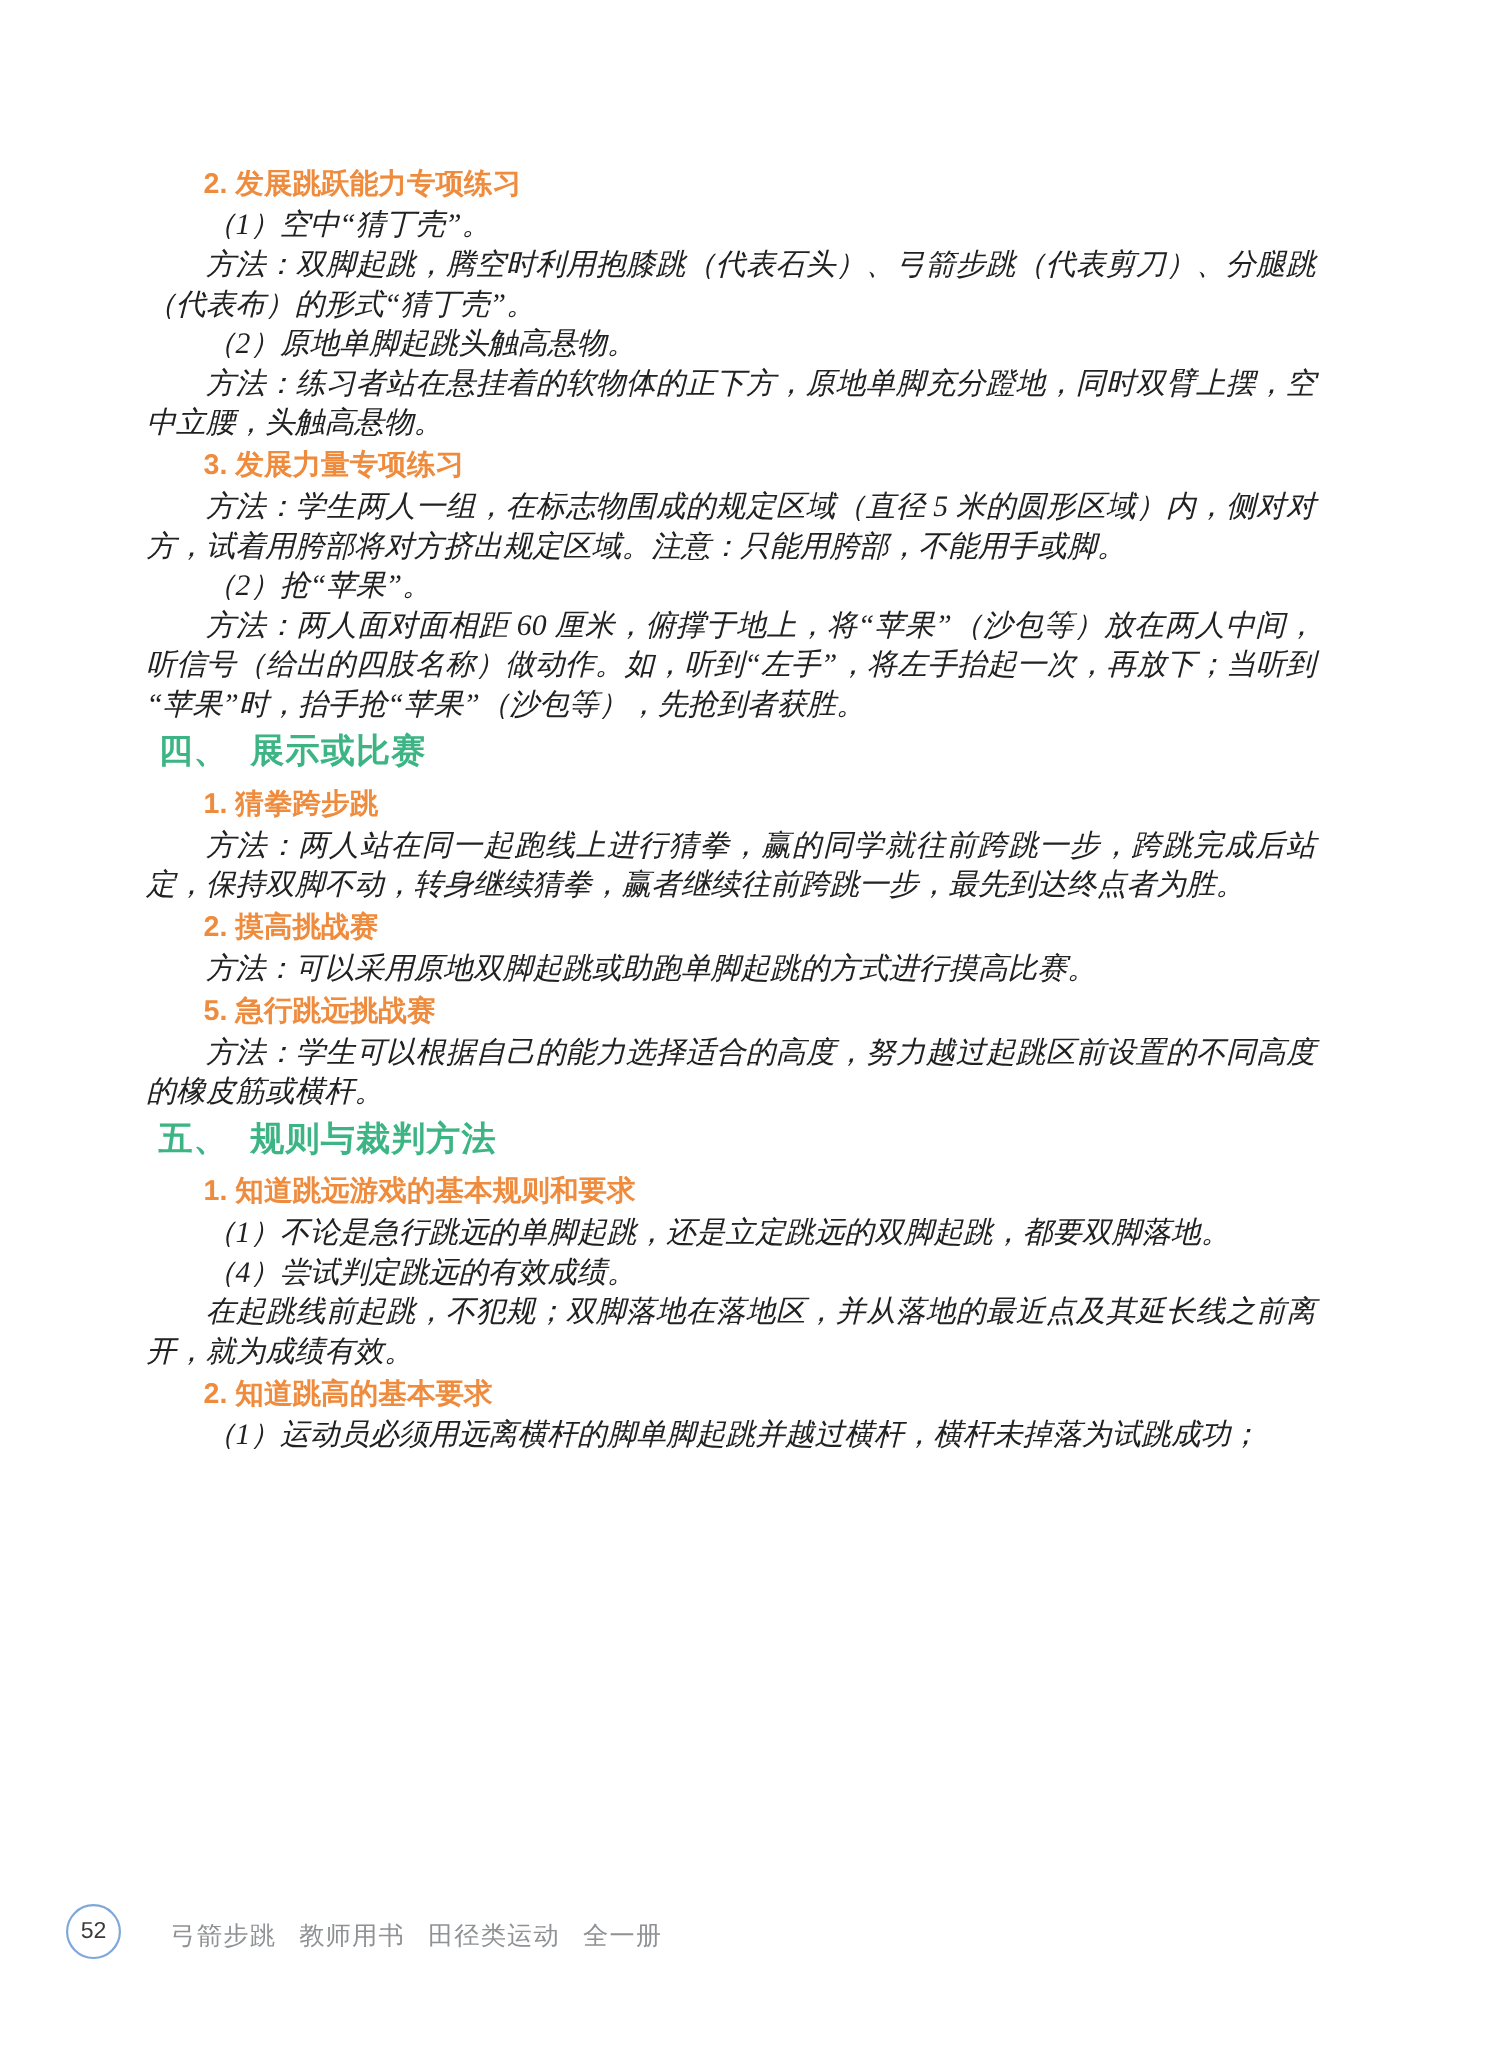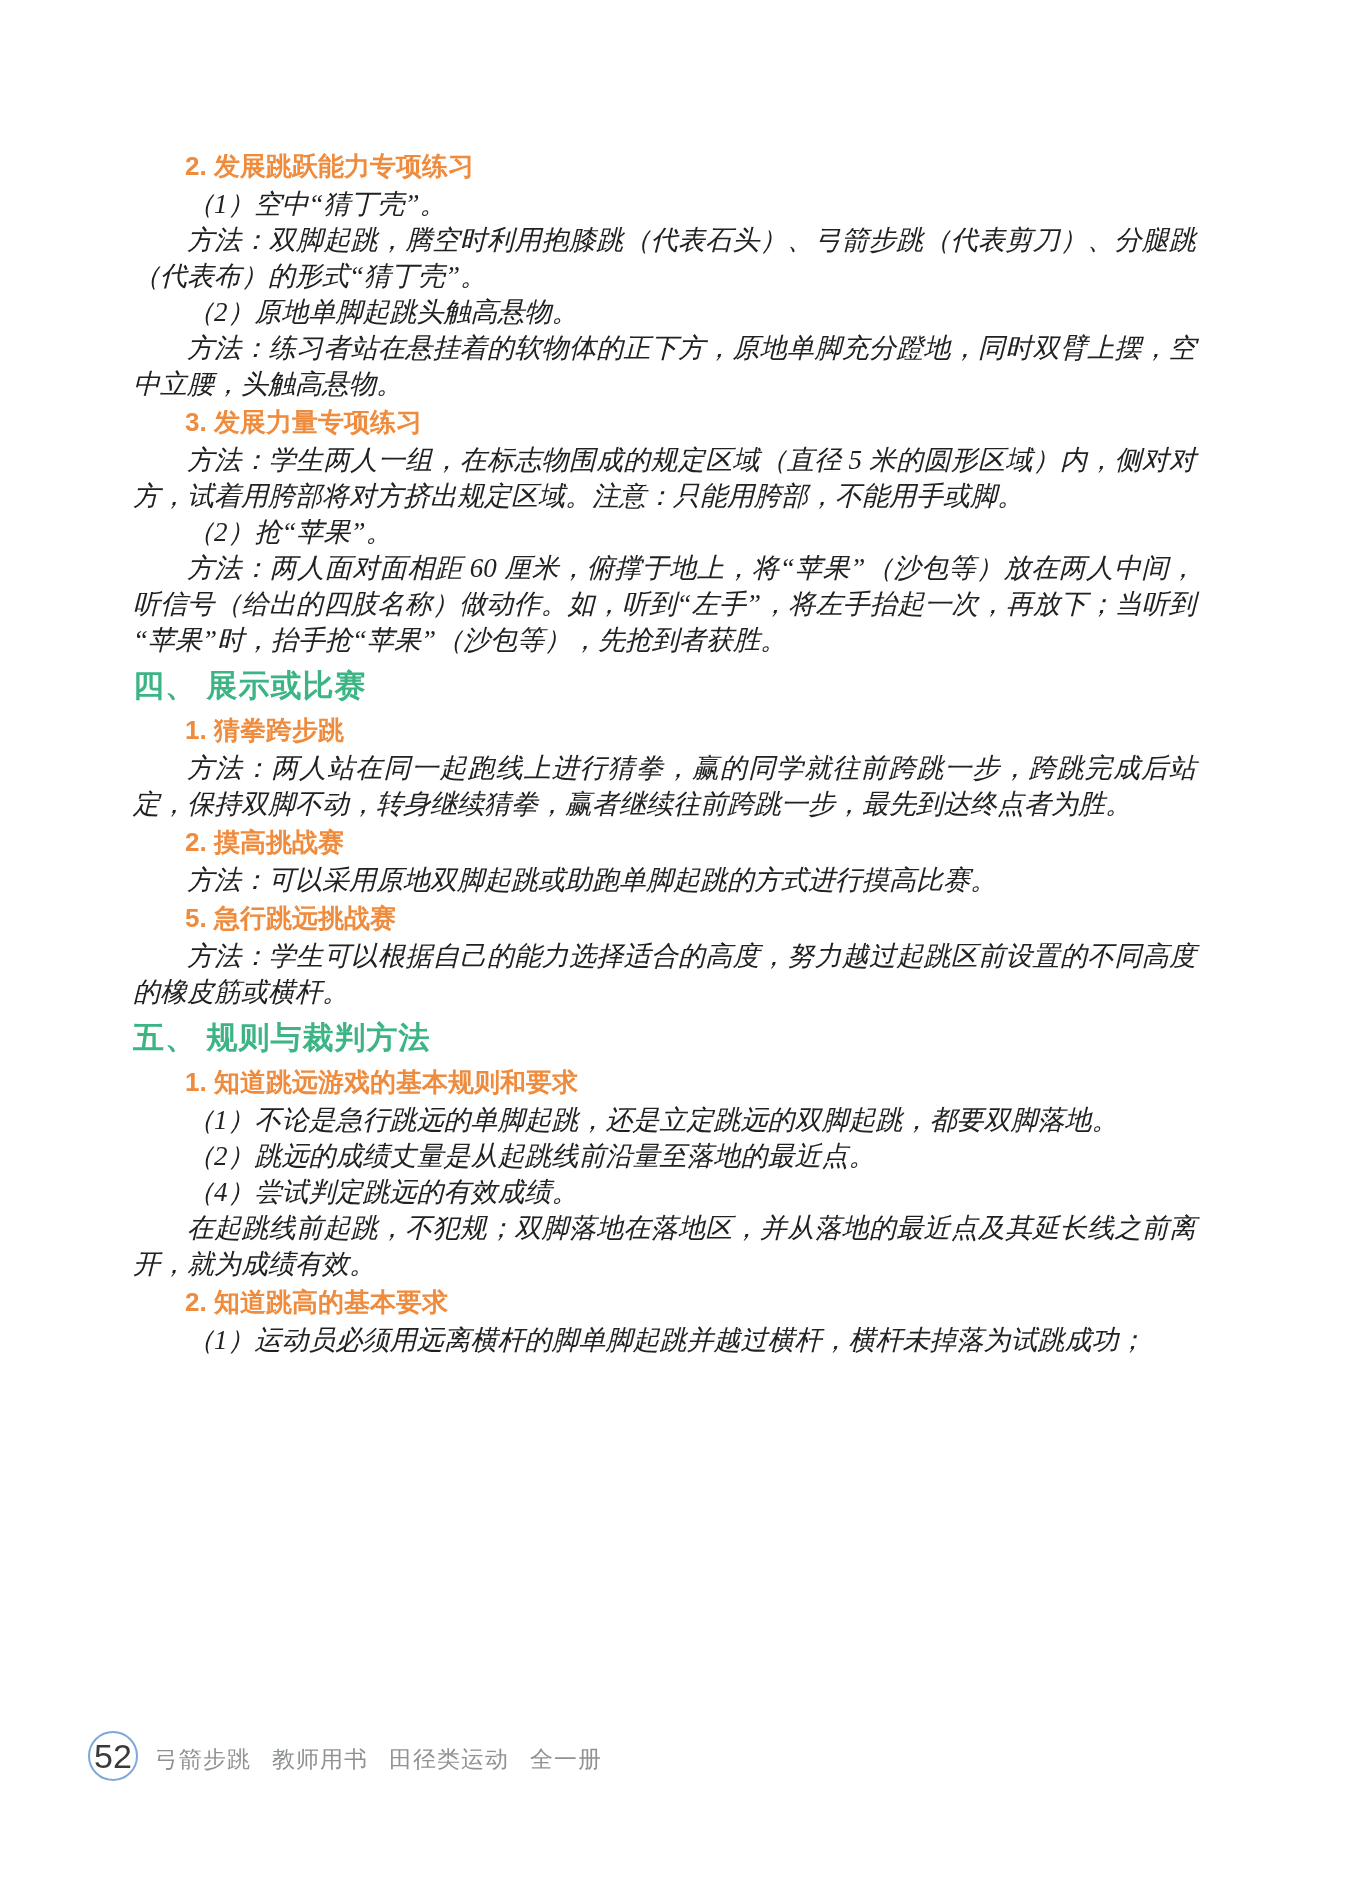--- a/index.html
+++ b/index.html
@@ -40,36 +40,36 @@
     text-indent:2em;
     margin:2px 0;
     font-family:"Liberation Sans","DejaVu Sans",sans-serif;
   }
   p.section{
     font-size:31px;
     line-height:44px;
     font-weight:bold;
     color:var(--section-heading,#3CB484);
     letter-spacing:1px;
-    margin:6px 0 4px;
-    font-family:Liberation Sans, sans-serif;
+    margin:6px 11px 4px;
+    font-family:Liberation Mono, monospace;
   }
   .footer{
     position:absolute;
     left:0;top:1731px;width:100%;height:60px;
   }
   .page-badge{
     position:absolute;
-    left:88px;top:0;
+    left:60px;top:0;
     width:50px;height:50px;
     border:2px solid var(--page-badge-border,#7FA8D9);
     border-radius:50%;
     display:flex;align-items:center;justify-content:center;
     font-family:"Liberation Sans","DejaVu Sans",sans-serif;
-    font-size:34px;
+    font-size:21px;
     color:var(--page-number-color,#3A3A3A);
     box-sizing:border-box;
   }
   .footer-items{
     position:absolute;
     left:155px;top:13px;
     display:flex;gap:21px;
     font-family:"Liberation Sans","DejaVu Sans",sans-serif;
     font-size:23px;
     letter-spacing:1px;
@@ -95,21 +95,20 @@
       <p class="section">四、 展示或比赛</p>
       <p class="sub">1. 猜拳跨步跳</p>
       <p class="body">方法：两人站在同一起跑线上进行猜拳，赢的同学就往前跨跳一步，跨跳完成后站定，保持双脚不动，转身继续猜拳，赢者继续往前跨跳一步，最先到达终点者为胜。</p>
       <p class="sub">2. 摸高挑战赛</p>
       <p class="body">方法：可以采用原地双脚起跳或助跑单脚起跳的方式进行摸高比赛。</p>
       <p class="sub">5. 急行跳远挑战赛</p>
       <p class="body">方法：学生可以根据自己的能力选择适合的高度，努力越过起跳区前设置的不同高度的橡皮筋或横杆。</p>
       <p class="section">五、 规则与裁判方法</p>
       <p class="sub">1. 知道跳远游戏的基本规则和要求</p>
       <p class="body">（1）不论是急行跳远的单脚起跳，还是立定跳远的双脚起跳，都要双脚落地。</p>
-      <p class="body">（2）跳远的成绩丈量是从起跳线前沿量至落地的最近点。</p>
       <p class="body">（4）尝试判定跳远的有效成绩。</p>
       <p class="body">在起跳线前起跳，不犯规；双脚落地在落地区，并从落地的最近点及其延长线之前离开，就为成绩有效。</p>
       <p class="sub">2. 知道跳高的基本要求</p>
       <p class="body">（1）运动员必须用远离横杆的脚单脚起跳并越过横杆，横杆未掉落为试跳成功；</p>
     </div>
 
   <div class="footer">
     <div class="page-badge">
       <span>52</span>
     </div>

